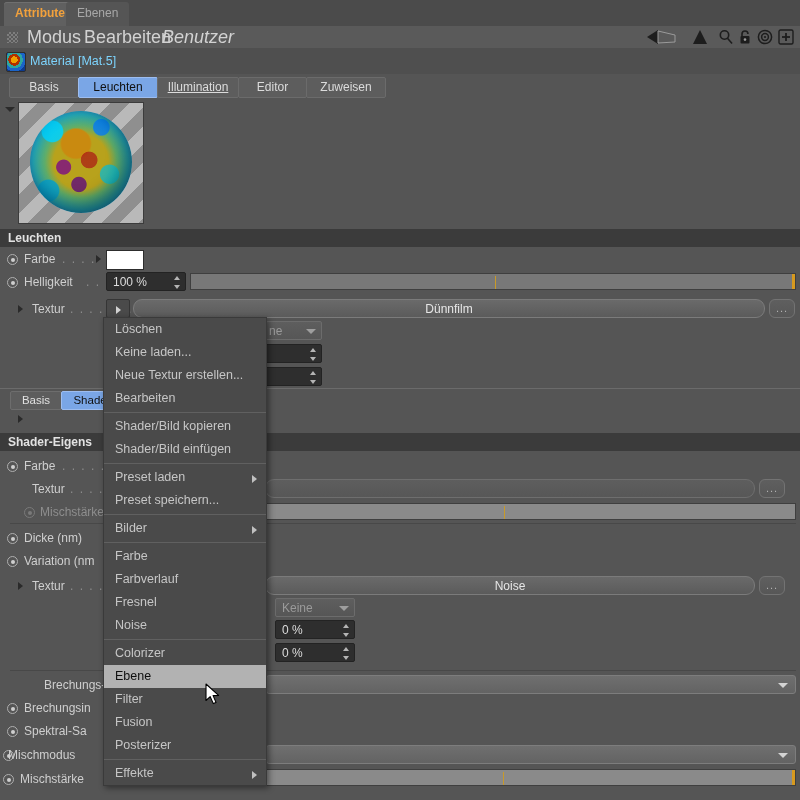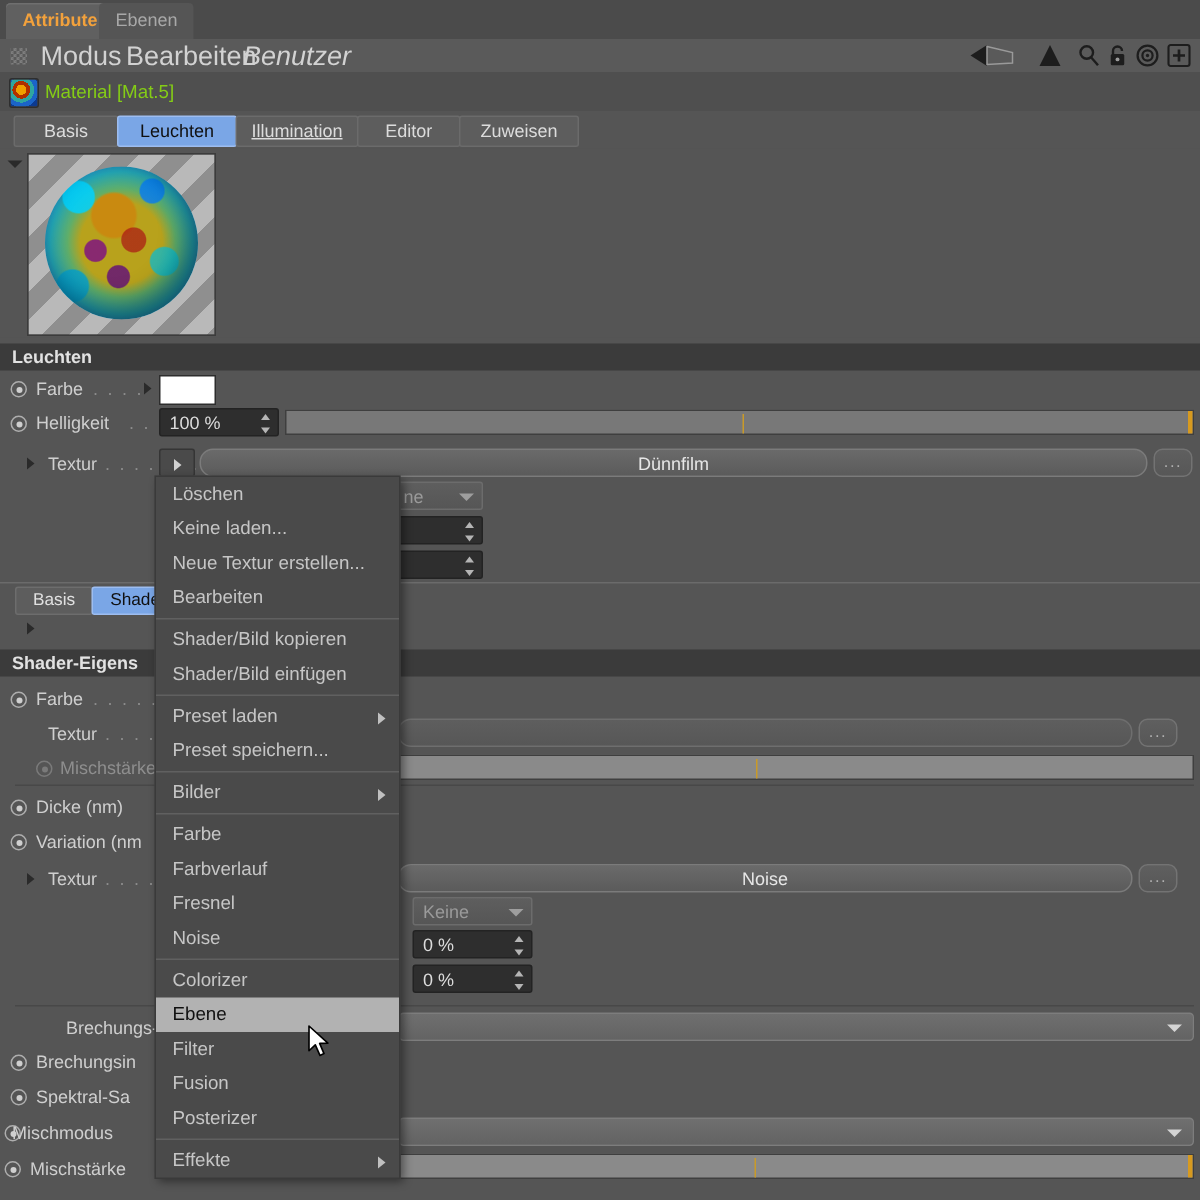--- a/index.html
+++ b/index.html
@@ -53,21 +53,21 @@
     background:#4f4f4f;
   }
   .objicon{
     position:absolute;left:6px;top:4px;width:18px;height:18px;border-radius:2px;
     background:
       radial-gradient(circle at 40% 38%, #f0a000 0 22%, #b03000 22% 38%, #2fa6a0 38% 55%, #1b64c8 55% 75%, #0d3a8f 75% 100%);
     border:1px solid #2e2e2e;
   }
   .objtitle{
     position:absolute;left:30px;top:5px;height:17px;line-height:17px;
-    font-size:12.5px;color:#84cc16;
+    font-size:12.5px;color:#7dd3fc;
   }
 
   
   .pagetabs{
     position:absolute;left:0;top:77px;width:800px;height:21px;
   }
   .pagetabs .ptab{
     position:absolute;top:0;height:19px;line-height:19px;text-align:center;
     font-size:12px;color:#dcdcdc;background:#5d5d5d;
     border:1px solid #6b6b6b;border-radius:2px;

